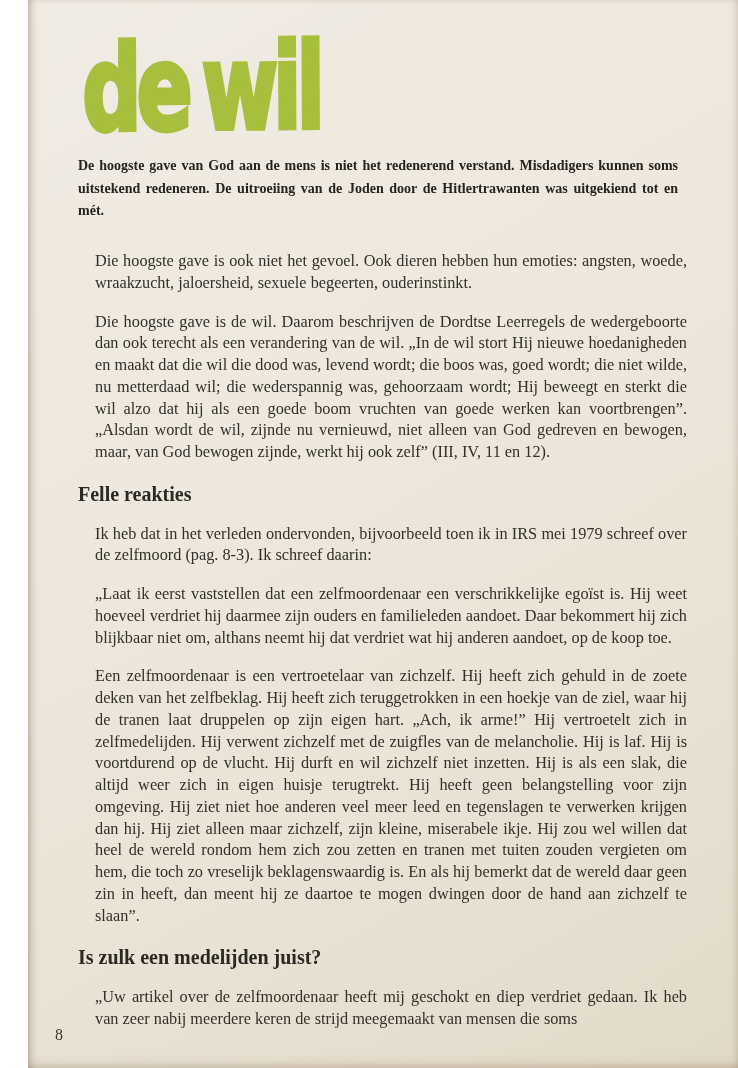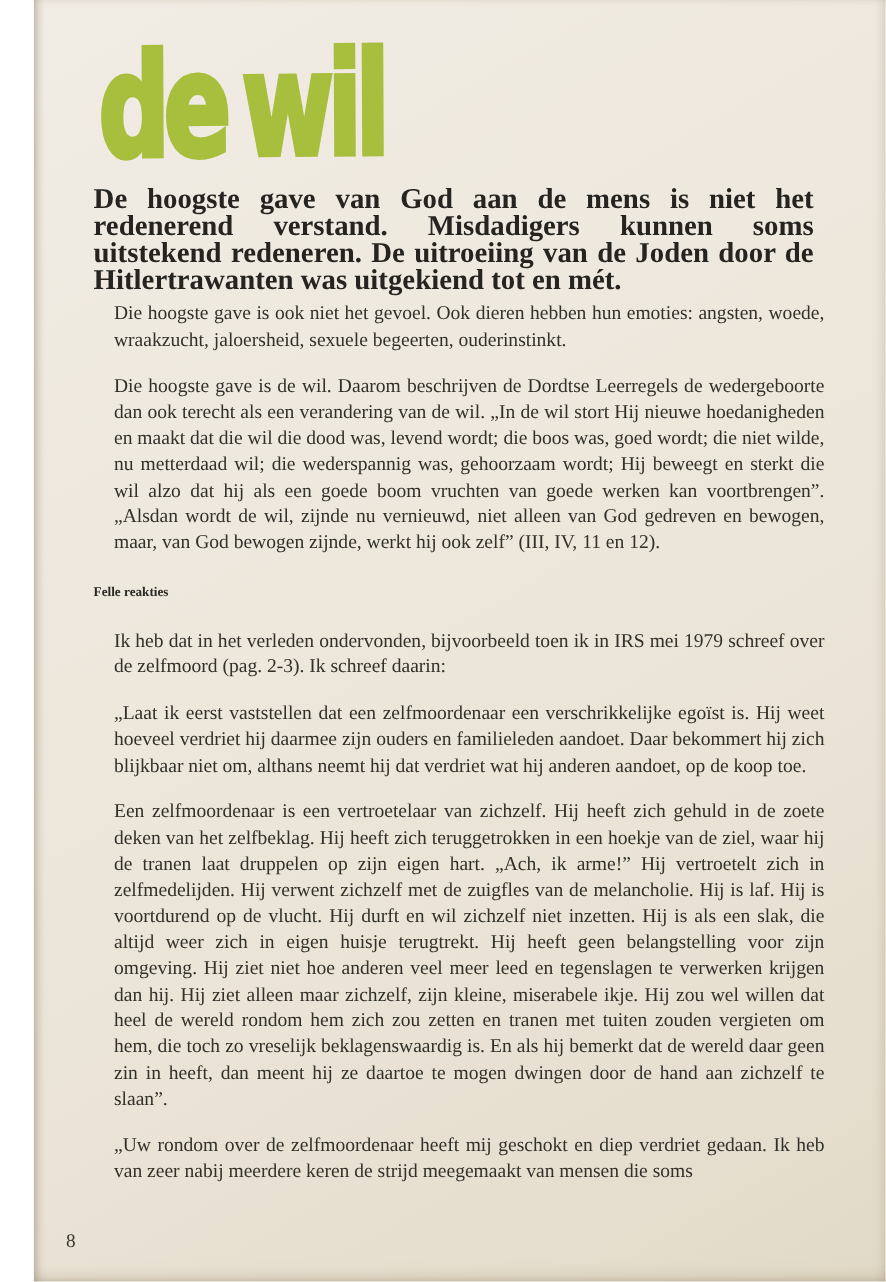--- a/index.html
+++ b/index.html
@@ -46,42 +46,42 @@
     transform: scaleX(0.70) rotate(-0.4deg);
     transform-origin: left top;
     white-space: nowrap;
   }
   .intro {
     position: absolute;
     top: 155px;
     left: 50px;
     width: 600px;
     margin: 0;
-    font-size: 24px;
+    font-size: 14px;
     line-height: 22.6px;
     font-weight: bold;
     color: #262420;
     text-align: justify;
   }
   .body-col {
     position: absolute;
     top: 233px;
     left: 50px;
     width: 626px;
     font-size: 16.3px;
     line-height: 21.75px;
     color: #32302a;
   }
   .body-col p {
     margin: 17px;
     text-align: justify;
   }
   .body-col h2 {
     margin: 21px 0 0 0;
-    font-size: 11px;
+    font-size: 20px;
     line-height: 21.75px;
     font-weight: bold;
     color: #2b2924;
   }
   .page-number {
     position: absolute;
     left: 27px;
     top: 1026px;
     font-size: 16px;
     color: #3a372f;
@@ -96,24 +96,25 @@
     <h1 class="page-title">de wil</h1>
 
     <p class="intro">De hoogste gave van God aan de mens is niet het redenerend verstand. Misdadigers kunnen soms uitstekend redeneren.  De uitroeiing van de Joden door de Hitlertrawanten was uitgekiend tot en mét.</p>
 
     <div class="body-col">
 
       <p>Die hoogste gave is ook niet het gevoel. Ook dieren hebben hun emoties: angsten, woede, wraakzucht, jaloersheid, sexuele begeerten, ouderinstinkt.</p>
       <p>Die hoogste gave is de wil. Daarom beschrijven de Dordtse Leerregels de wedergeboorte dan ook terecht als een verandering van de wil. „In de wil stort Hij nieuwe hoedanigheden en maakt dat die wil die dood was, levend wordt; die boos was, goed wordt; die niet wilde, nu metterdaad wil; die wederspannig was, gehoorzaam wordt; Hij beweegt en sterkt die wil alzo dat hij als een goede boom vruchten van goede werken kan voortbrengen”. „Alsdan wordt de wil, zijnde nu vernieuwd, niet alleen van God gedreven en bewogen, maar, van God bewogen zijnde, werkt hij ook zelf” (III, IV, 11 en 12).</p>
 
       <h2>Felle reakties</h2>
-      <p>Ik heb dat in het verleden ondervonden, bijvoorbeeld toen ik in IRS mei 1979 schreef over de zelfmoord (pag. 2-3). Ik schreef daarin:</p>
+      <p>Ik heb dat in het verleden ondervonden, bijvoorbeeld toen ik in IRS mei 1979 schreef over de zelfmoord (pag. 8-3). Ik schreef daarin:</p>
       <p>„Laat ik eerst vaststellen dat een zelfmoordenaar een verschrikkelijke egoïst is. Hij weet hoeveel verdriet hij daarmee zijn ouders en familieleden aandoet. Daar bekommert hij zich blijkbaar niet om, althans neemt hij dat verdriet wat hij anderen aandoet, op de koop toe.</p>
       <p>Een zelfmoordenaar is een vertroetelaar van zichzelf. Hij heeft zich gehuld in de zoete deken van het zelfbeklag. Hij heeft zich teruggetrokken in een hoekje van de ziel, waar hij de tranen laat druppelen op zijn eigen hart. „Ach, ik arme!” Hij vertroetelt zich in zelfmedelijden. Hij verwent zichzelf met de zuigfles van de melancholie. Hij is laf. Hij is voortdurend op de vlucht. Hij durft en wil zichzelf niet inzetten. Hij is als een slak, die altijd weer zich in eigen huisje terugtrekt. Hij heeft geen belangstelling voor zijn omgeving. Hij ziet niet hoe anderen veel meer leed en tegenslagen te verwerken krijgen dan hij. Hij ziet alleen maar zichzelf, zijn kleine, miserabele ikje. Hij zou wel willen dat heel de wereld rondom hem zich zou zetten en tranen met tuiten zouden vergieten om hem, die toch zo vreselijk beklagenswaardig is. En als hij bemerkt dat de wereld daar geen zin in heeft, dan meent hij ze daartoe te mogen dwingen door de hand aan zichzelf te slaan”.</p>
 
-      <p>„Uw rondom over de zelfmoordenaar heeft mij geschokt en diep verdriet gedaan. Ik heb van zeer nabij meerdere keren de strijd meegemaakt van mensen die soms</p>
+      <h2>Is zulk een medelijden juist?</h2>
+      <p>„Uw artikel over de zelfmoordenaar heeft mij geschokt en diep verdriet gedaan. Ik heb van zeer nabij meerdere keren de strijd meegemaakt van mensen die soms</p>
 
     </div>
 
     <div class="page-number">8</div>
 
   </div>
 </div>
 
 </body></html>

